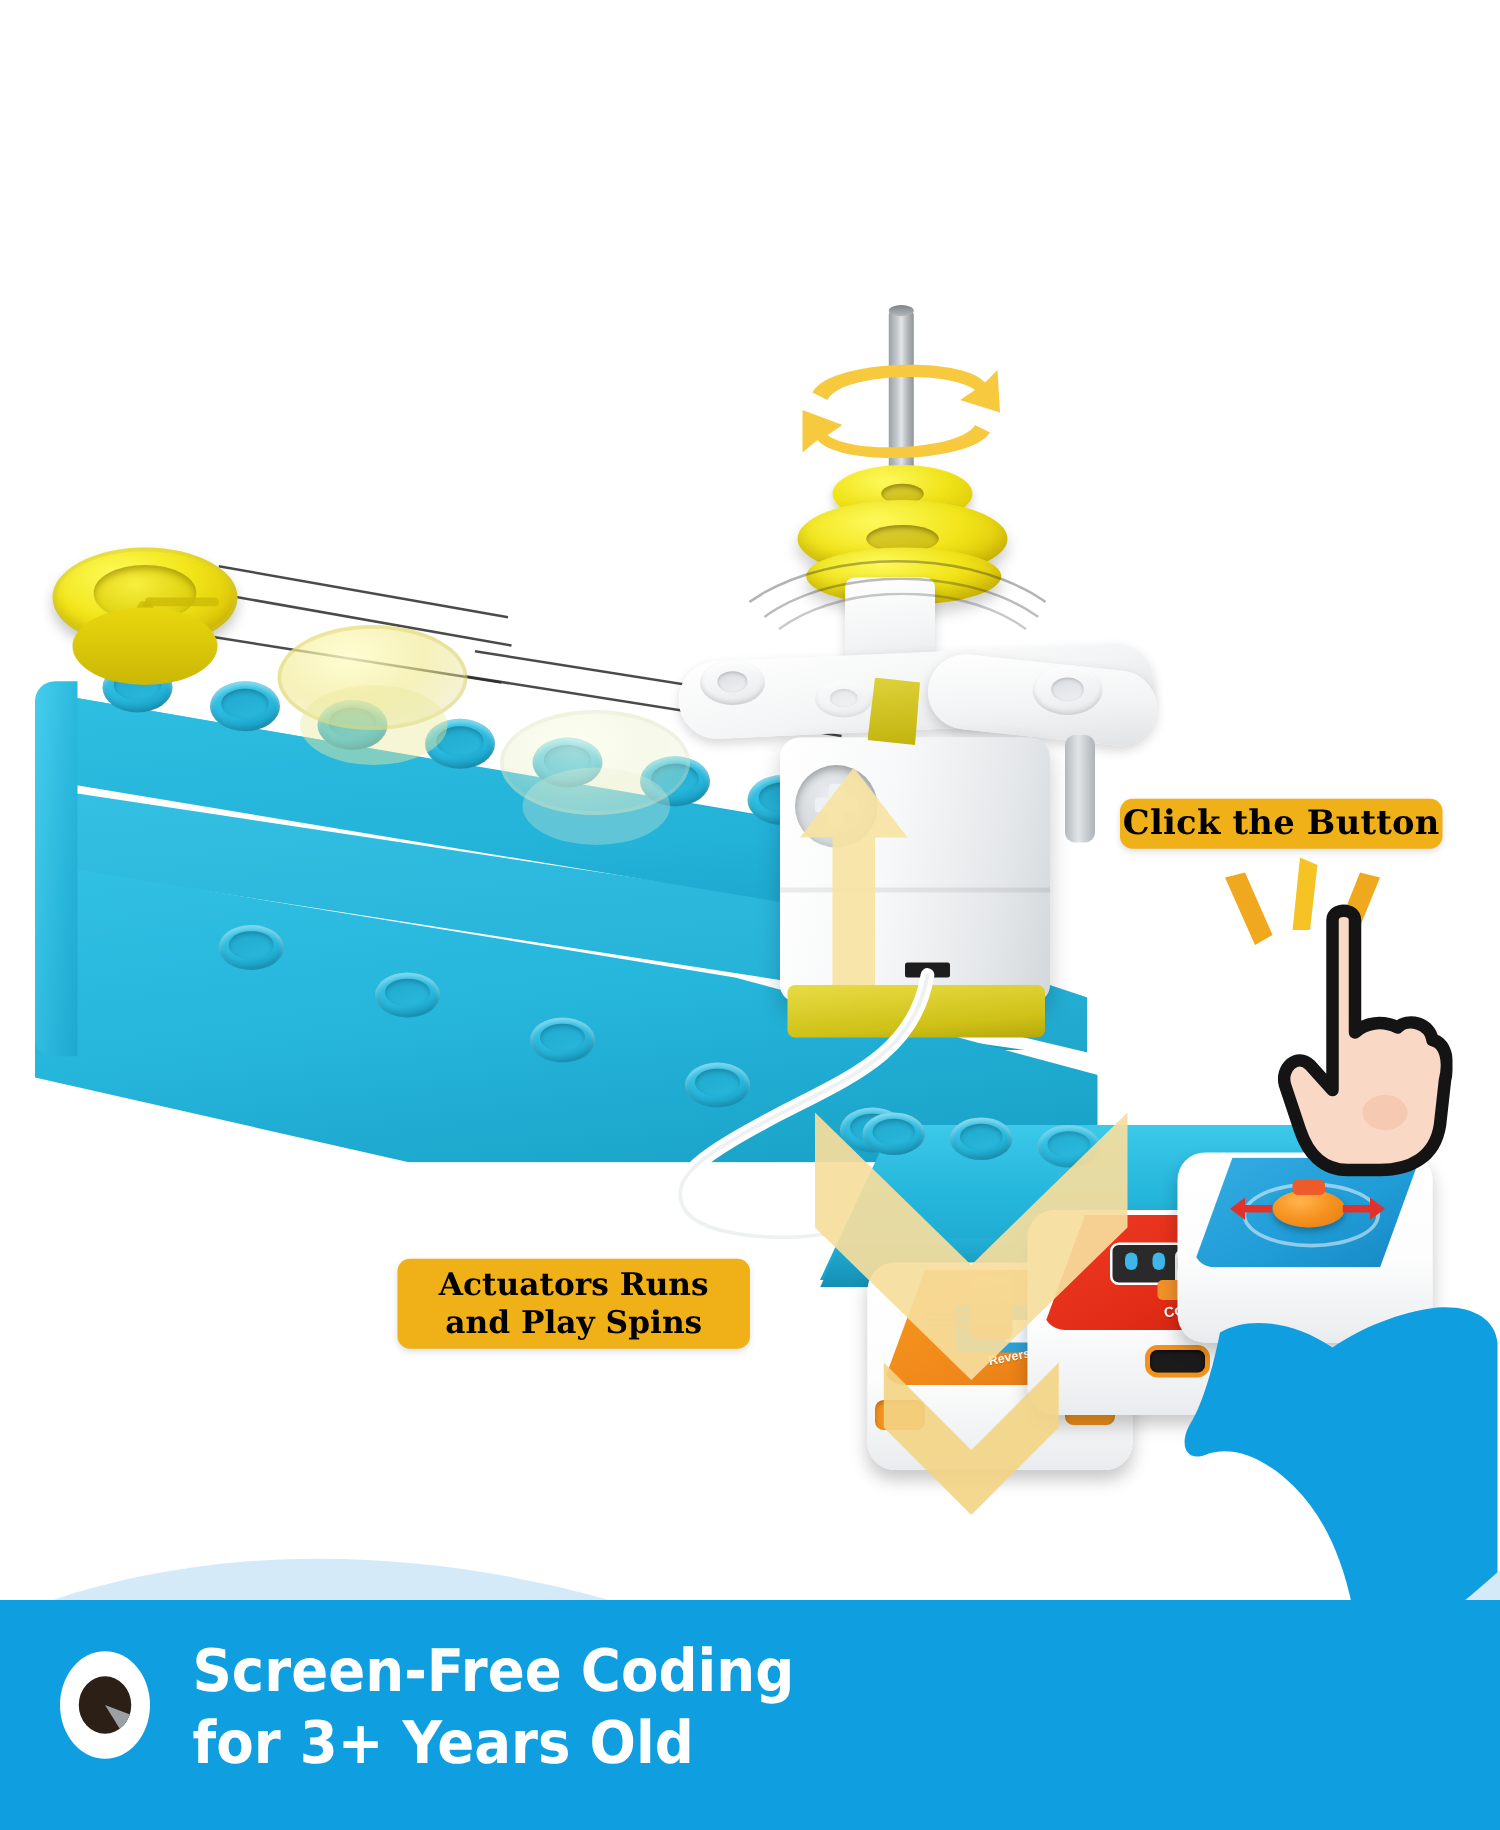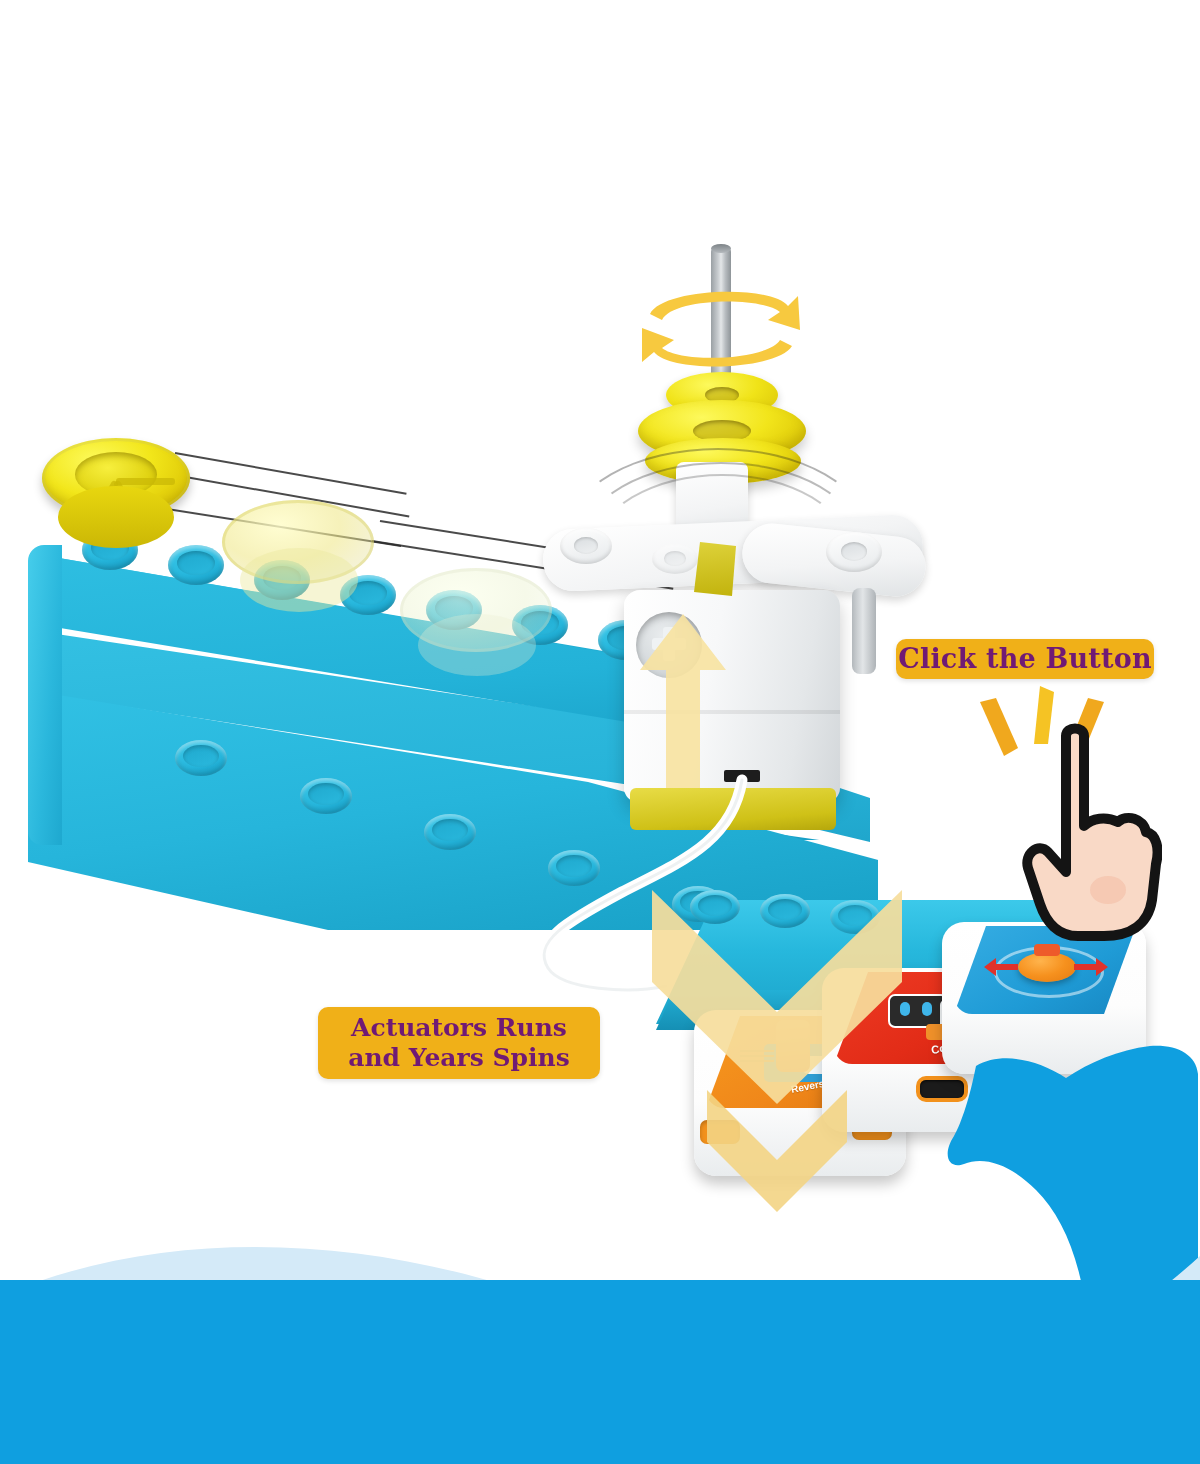--- a/index.html
+++ b/index.html
@@ -282,21 +282,21 @@
   .red-arrow { position: absolute; }
 
   
   #hand { position: absolute; }
 
   
   .callout {
     position: absolute;
     background: #f0b018;
     border-radius: 10px;
-    color: #701a75;
+    color: #000000;
     font-family: "DejaVu Serif", serif;
     font-weight: 700;
     text-align: center;
     display: flex;
     align-items: center;
     justify-content: center;
     box-shadow: 0 2px 5px rgba(0,0,0,.12);
     line-height: 1.22;
   }
   #callout-click {
@@ -588,21 +588,21 @@
 
   </div>
 
   <div class="callout" id="callout-click">
     <span>Click the Button</span>
   </div>
 
   <div class="callout" id="callout-controller">
     <span>
       <span>Actuators Runs</span><br>
-      <span>and Years Spins</span>
+      <span>and Play Spins</span>
     </span>
   </div>
 
   <div id="wave-zone">
 
     <svg id="whale-tail" width="260" height="330" viewBox="0 0 260 330">
       <path d="M36 22 C 60 8, 96 14, 126 34 C 150 18, 178 6, 210 2
                C 236 0, 256 10, 258 30
                L 258 330 L 150 330
                C 150 240, 130 180, 96 146
@@ -616,14 +616,25 @@
     </svg>
 
     <svg style="position:absolute; left:0; bottom:0;" width="1200" height="268" viewBox="0 0 1200 268" preserveAspectRatio="none">
       <path d="M0 126 C 190 74, 400 104, 570 162 C 726 214, 876 246, 1022 206 C 1100 184, 1156 140, 1200 100 L 1200 268 L 0 268 Z" fill="#0f9fe0"></path>
     </svg>
 
     <div style="position:absolute; left:0; bottom:0; width:1200px; height:184px; background:#0f9fe0;"></div>
 
   </div>
 
+  <div id="bottom-bar">
+    <div id="eye-icon">
+      <div id="eye-pupil">
+        <div id="eye-wedge"></div>
+      </div>
+    </div>
+    <div id="banner-text">
+      <div>Screen-Free Coding</div>
+      <div>for 3+ Years Old</div>
+    </div>
+  </div>
 
 </div>
 
 </body></html>

